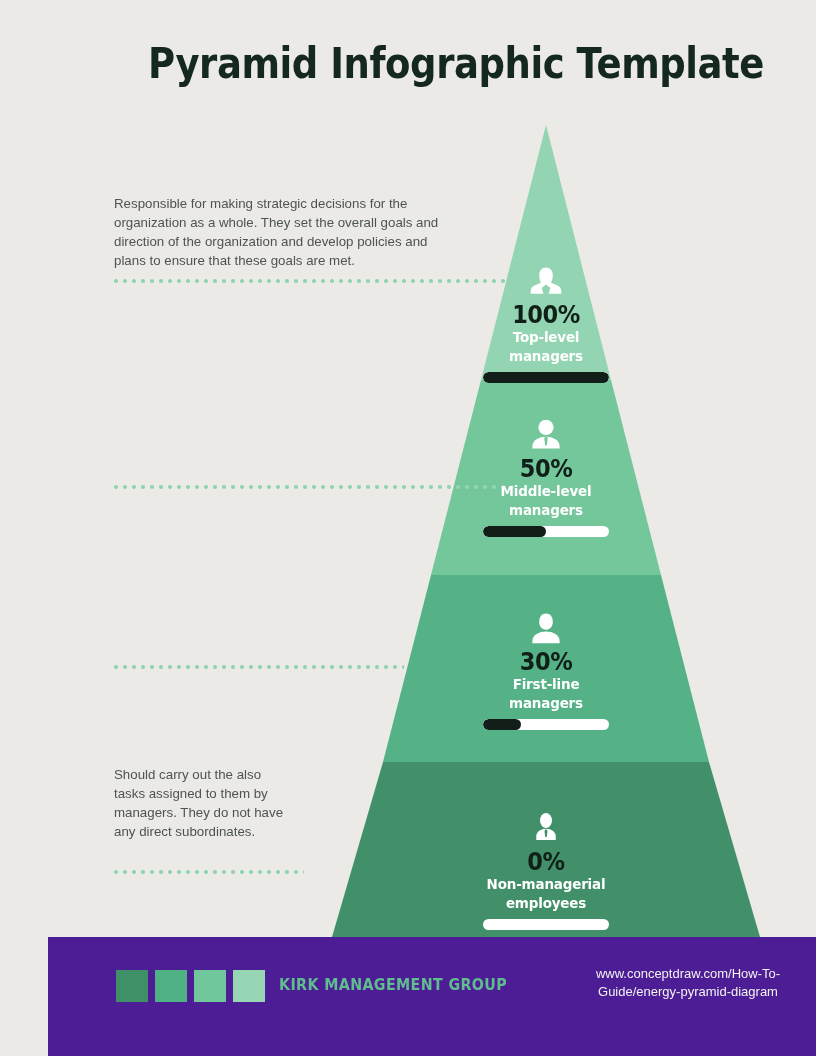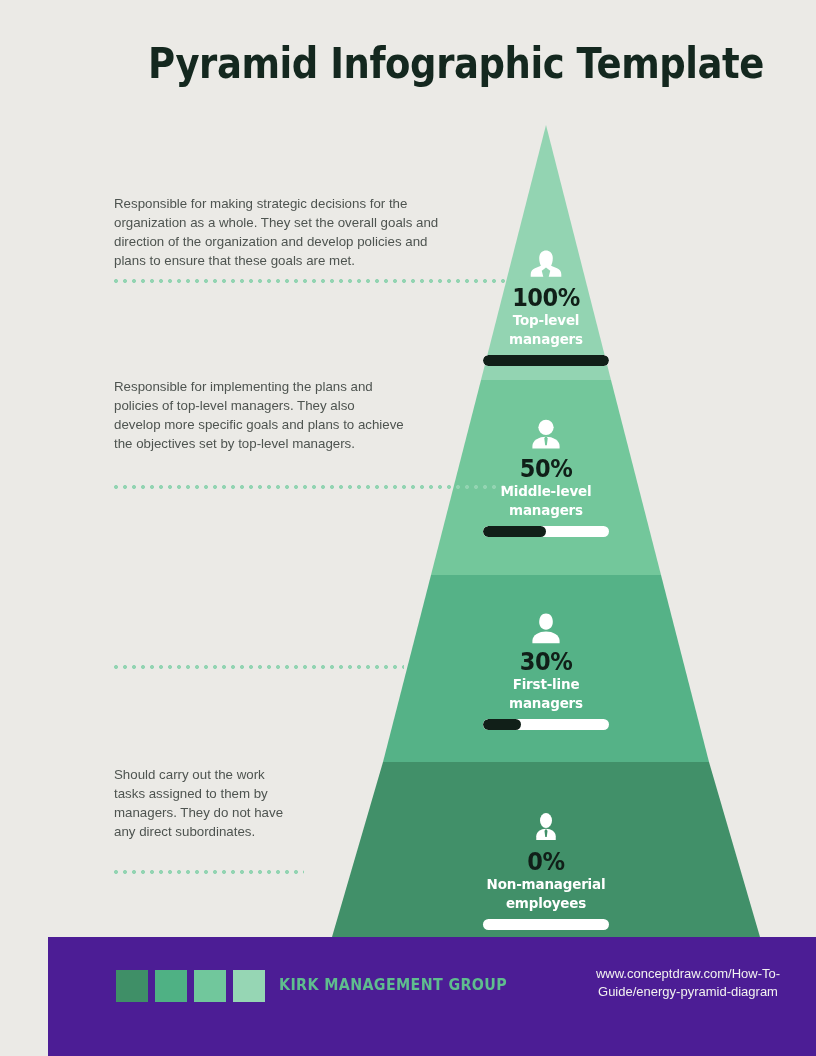--- a/index.html
+++ b/index.html
@@ -124,21 +124,21 @@
   }
   .bar-fill {
     position: absolute;
     left: 0;
     top: 0;
     height: 11px;
     background: #111f18;
     border-radius: 6px;
   }
 
-  .t1 { top: 244px; }
+  .t1 { top: 261px; }
   .t2 { top: 415px; }
   .t3 { top: 608px; text-align: center; }
   .t4 { top: 808px; }
 
   
   .footer {
     position: absolute;
     left: 0;
     bottom: 0;
     width: 816px;
@@ -197,29 +197,26 @@
     <polygon points="383,575 613,575 661,762 335,762" fill="#55b287"></polygon>
 
     <polygon points="335,762 661,762 712,937 284,937" fill="#419069"></polygon>
   </svg>
 
   <div class="desc d1">
     <p>Responsible for making strategic decisions for the organization as a whole. They set the overall goals and direction of the organization and develop policies and plans to ensure that these goals are met.</p>
   </div>
   <div class="dotline l1"></div>
 
-  <div class="desc d2" style="width:290px;">
-    <p>Responsible for implementing the plans and policies of top-level managers. They also develop more specific goals and plans to achieve the objectives set by top-level managers.</p>
-  </div>
   <div class="dotline l2"></div>
 
   <div class="dotline l3"></div>
 
   <div class="desc d4" style="width:175px;">
-    <p>Should carry out the work tasks assigned to them by managers. They do not have any direct subordinates.</p>
+    <p>Should carry out the also tasks assigned to them by managers. They do not have any direct subordinates.</p>
   </div>
   <div class="dotline l4"></div>
 
   <div class="tier t1">
     <svg class="tier-icon" viewBox="0 0 40 40" width="34" height="40">
       <path fill="#ffffff" d="M20 4c-5 0-8 4-8 9 0 4 1 7 2 9l-2 1 -5 2c-3 1-5 4-5 7v3h36v-3c0-3-2-6-5-7l-5-2 -2-1c1-2 2-5 2-9 0-5-3-9-8-9z"></path>
       <path fill="#93d4b2" d="M20 24l-5 4 2 8h6l2-8z"></path>
     </svg>
     <div class="tier-pct">100%</div>
     <div class="tier-label">Top-level</div>

